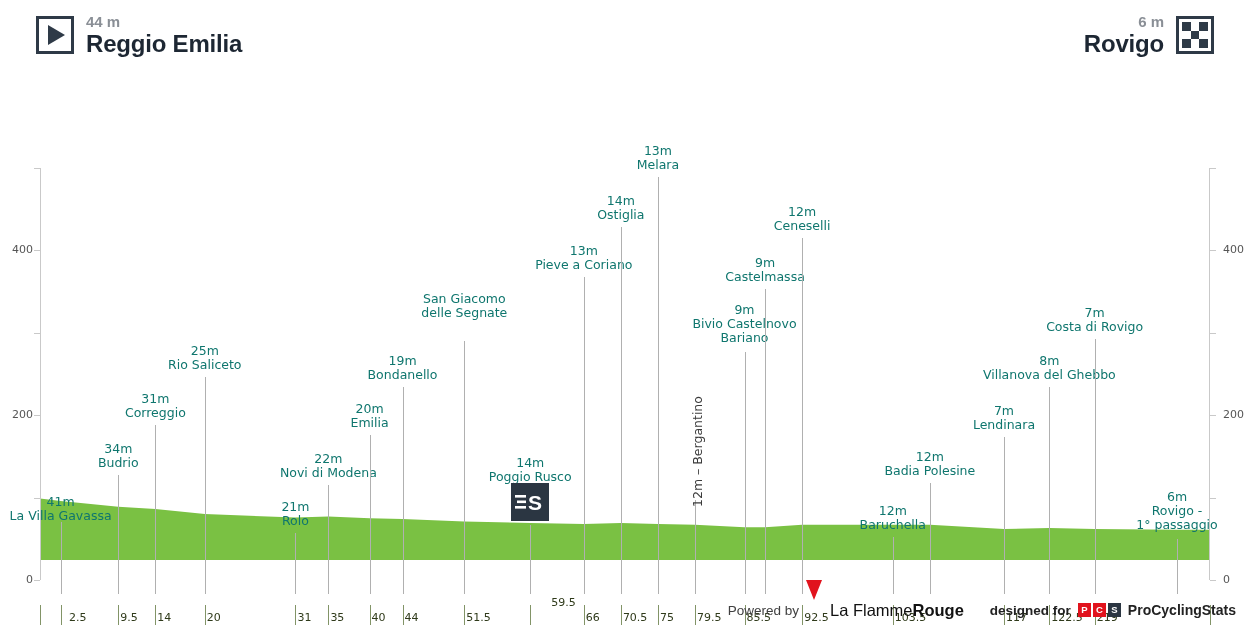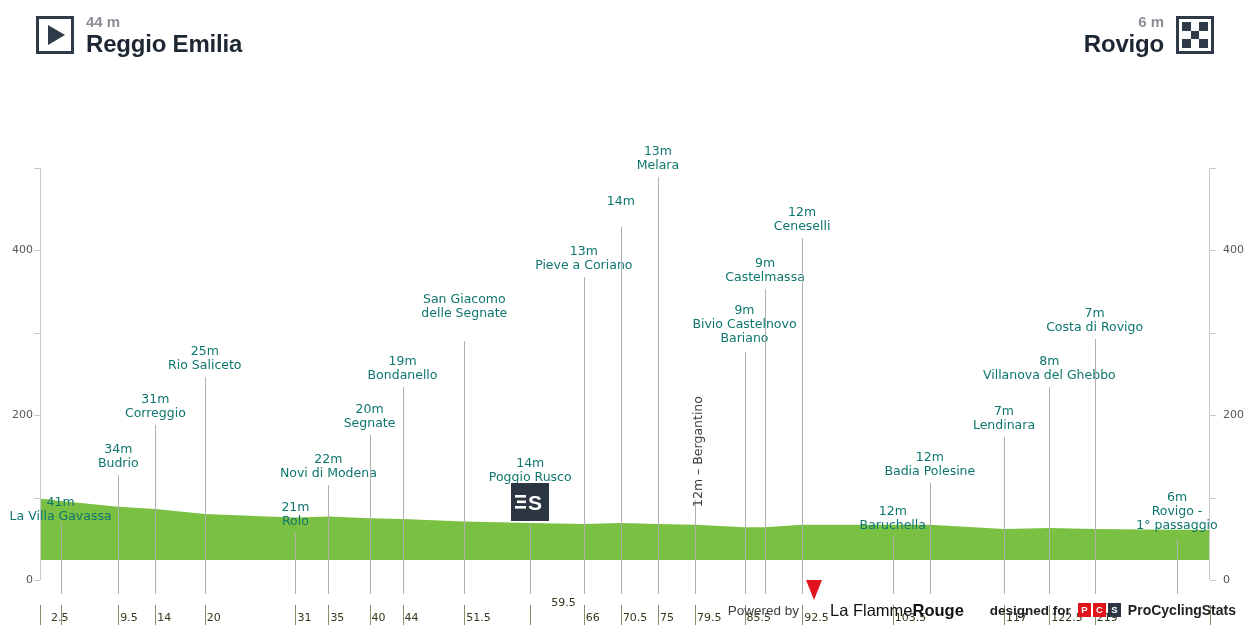--- a/index.html
+++ b/index.html
@@ -180,21 +180,21 @@
           <span class="nm">Rolo</span>
         </div>
         <div class="marker" style="left: 288.4px; top: 425px; height: 109px;"></div>
         <div class="mk-label" style="left: 88.3803px; width: 400px; top: 392px;">
           <span class="alt">22m</span>
           <span class="nm">Novi di Modena</span>
         </div>
         <div class="marker" style="left: 329.6px; top: 375px; height: 159px;"></div>
         <div class="mk-label" style="left: 129.577px; width: 400px; top: 342px;">
           <span class="alt">20m</span>
-          <span class="nm">Segnate</span>
+          <span class="nm">Emilia</span>
         </div>
         <div class="marker" style="left: 362.5px; top: 327px; height: 207px;"></div>
         <div class="mk-label" style="left: 162.535px; width: 400px; top: 294px;">
           <span class="alt">19m</span>
           <span class="nm">Bondanello</span>
         </div>
         <div class="marker" style="left: 424.3px; top: 281px; height: 253px;"></div>
         <div class="mk-label" style="left: 224.331px; width: 400px; top: 232px;">
           <span class="nm">San Giacomo</span>
           <span class="nm">delle Segnate</span>
@@ -213,20 +213,21 @@
           </svg>
         </div>
         <div class="marker" style="left: 543.8px; top: 217px; height: 317px;"></div>
         <div class="mk-label" style="left: 343.803px; width: 400px; top: 184px;">
           <span class="alt">13m</span>
           <span class="nm">Pieve a Coriano</span>
         </div>
         <div class="marker" style="left: 580.9px; top: 167px; height: 367px;"></div>
         <div class="mk-label" style="left: 380.88px; width: 400px; top: 134px;">
           <span class="alt">14m</span>
+          <span class="nm">Ostiglia</span>
         </div>
         <div class="marker" style="left: 618px; top: 117px; height: 417px;"></div>
         <div class="mk-label" style="left: 417.958px; width: 400px; top: 84px;">
           <span class="alt">13m</span>
           <span class="nm">Melara</span>
         </div>
         <div class="marker" style="left: 655px; top: 440px; height: 94px;"></div>
         <div class="mk-rot" style="left: 650.035px; top: 447px;">12m – Bergantino</div>
         <div class="marker" style="left: 704.5px; top: 292px; height: 242px;"></div>
         <div class="mk-label" style="left: 504.472px; width: 400px; top: 243px;">
@@ -274,21 +275,21 @@
           <span class="alt">6m</span>
           <span class="nm">Rovigo -</span>
           <span class="nm">1° passaggio</span>
         </div>
       </div>
 
     <div id="x-ticks">
         <div class="xtick" style="left: 0px; top: 545px; height: 22px;"></div>
         <div class="xlab hl" style="left: 2px; top: 549px;">0</div>
         <div class="xtick" style="left: 20.6px; top: 545px; height: 22px;"></div>
-        <div class="xlab" style="left: 11px; top: 551px; text-align: center;">2.5</div>
+        <div class="xlab" style="left: 29px; top: 551px; text-align: center;">2.5</div>
         <div class="xtick" style="left: 78.3px; top: 545px; height: 22px;"></div>
         <div class="xlab" style="left: 80.2746px; top: 551px;">9.5</div>
         <div class="xtick" style="left: 115.4px; top: 545px; height: 22px;"></div>
         <div class="xlab" style="left: 117.352px; top: 551px;">14</div>
         <div class="xtick" style="left: 164.8px; top: 545px; height: 22px;"></div>
         <div class="xlab" style="left: 166.789px; top: 551px;">20</div>
         <div class="xtick" style="left: 255.4px; top: 545px; height: 22px;"></div>
         <div class="xlab" style="left: 257.423px; top: 551px;">31</div>
         <div class="xtick" style="left: 288.4px; top: 545px; height: 22px;"></div>
         <div class="xlab" style="left: 290.38px; top: 551px;">35</div>

